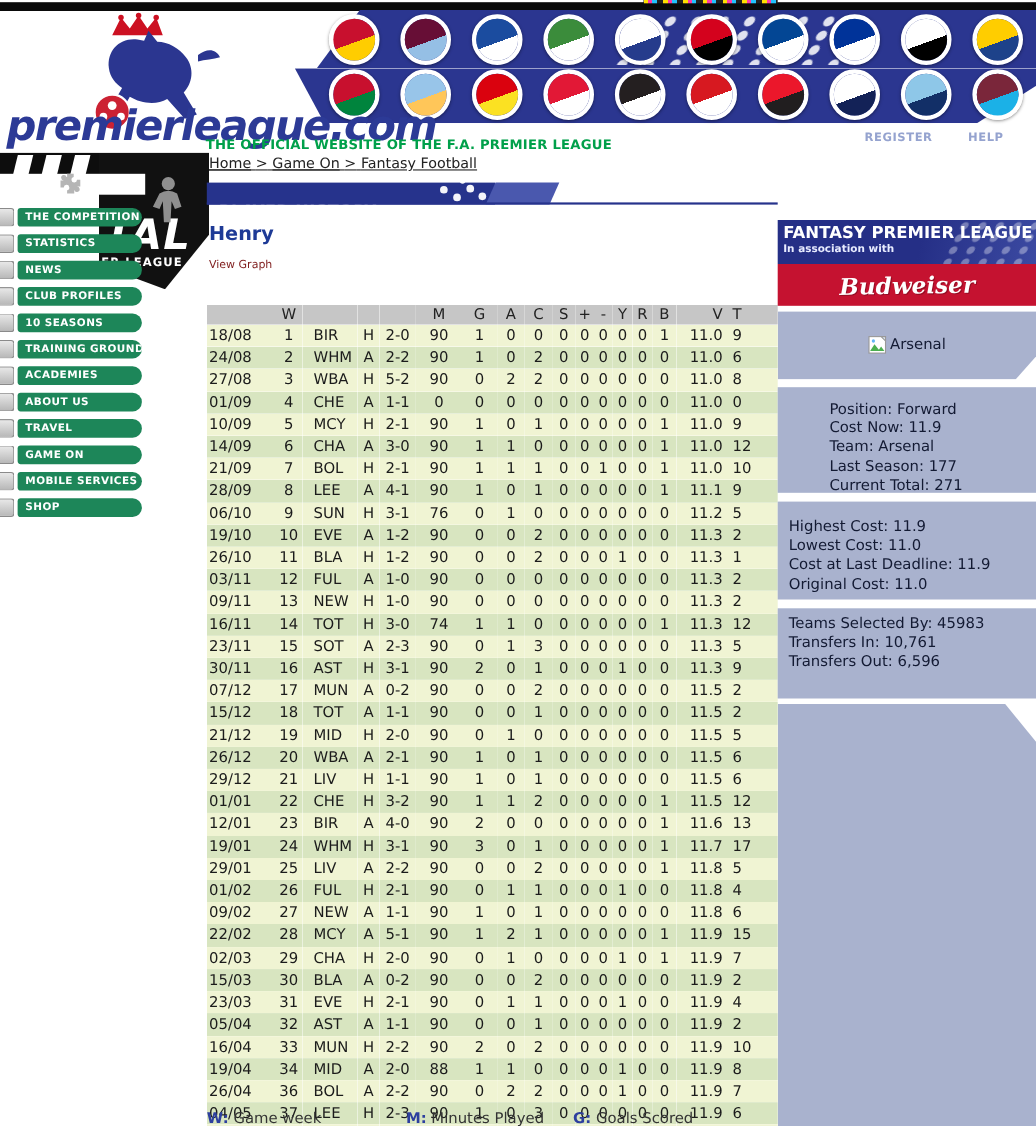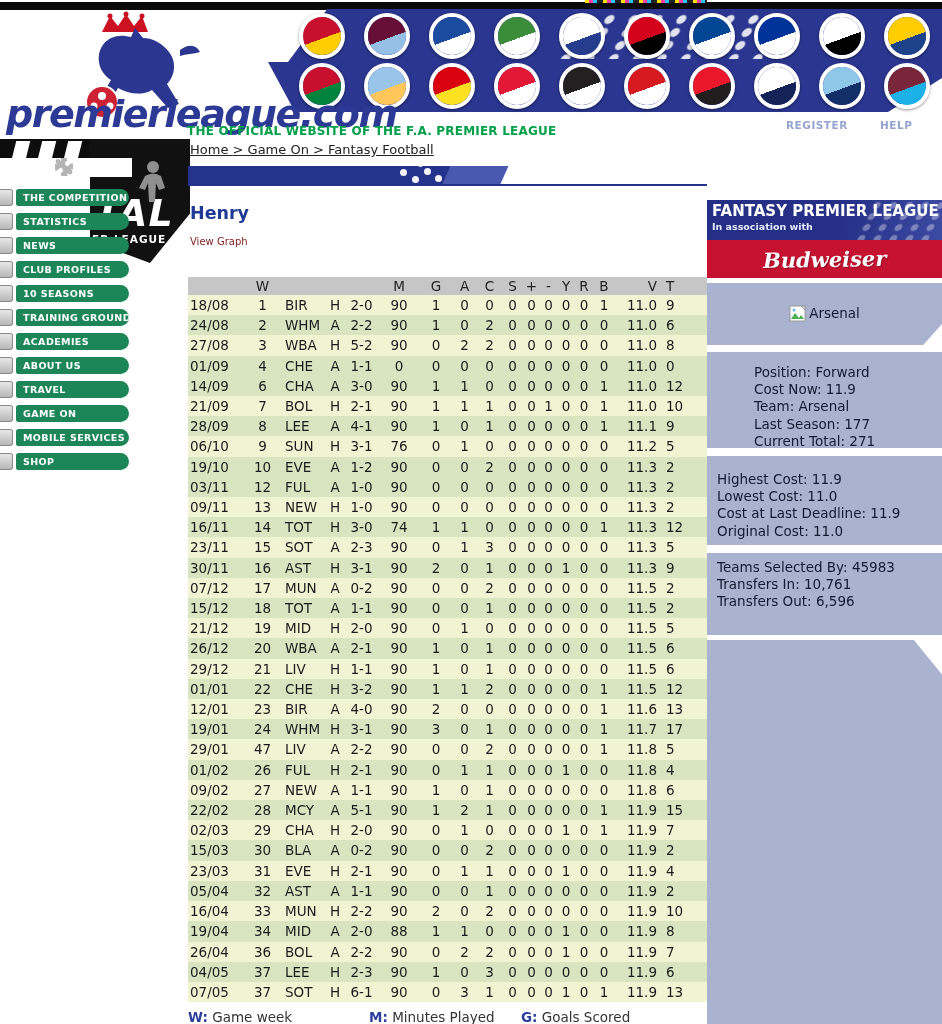--- a/index.html
+++ b/index.html
@@ -404,20 +404,39 @@
             <td>0</td>
             <td>0</td>
             <td>0</td>
             <td>0</td>
             <td>0</td>
             <td>0</td>
             <td>0</td>
             <td>11.0</td>
             <td>0</td>
           </tr>
+          <tr class="odd">
+            <td>10/09</td>
+            <td>5</td>
+            <td>MCY</td>
+            <td>H</td>
+            <td>2-1</td>
+            <td>90</td>
+            <td>1</td>
+            <td>0</td>
+            <td>1</td>
+            <td>0</td>
+            <td>0</td>
+            <td>0</td>
+            <td>0</td>
+            <td>0</td>
+            <td>1</td>
+            <td>11.0</td>
+            <td>9</td>
+          </tr>
           <tr class="even">
             <td>14/09</td>
             <td>6</td>
             <td>CHA</td>
             <td>A</td>
             <td>3-0</td>
             <td>90</td>
             <td>1</td>
             <td>1</td>
             <td>0</td>
@@ -499,20 +518,39 @@
             <td>2</td>
             <td>0</td>
             <td>0</td>
             <td>0</td>
             <td>0</td>
             <td>0</td>
             <td>0</td>
             <td>11.3</td>
             <td>2</td>
           </tr>
+          <tr class="odd">
+            <td>26/10</td>
+            <td>11</td>
+            <td>BLA</td>
+            <td>H</td>
+            <td>1-2</td>
+            <td>90</td>
+            <td>0</td>
+            <td>0</td>
+            <td>2</td>
+            <td>0</td>
+            <td>0</td>
+            <td>0</td>
+            <td>1</td>
+            <td>0</td>
+            <td>0</td>
+            <td>11.3</td>
+            <td>1</td>
+          </tr>
           <tr class="even">
             <td>03/11</td>
             <td>12</td>
             <td>FUL</td>
             <td>A</td>
             <td>1-0</td>
             <td>90</td>
             <td>0</td>
             <td>0</td>
             <td>0</td>
@@ -748,21 +786,21 @@
             <td>0</td>
             <td>0</td>
             <td>0</td>
             <td>0</td>
             <td>1</td>
             <td>11.7</td>
             <td>17</td>
           </tr>
           <tr class="odd">
             <td>29/01</td>
-            <td>47</td>
+            <td>25</td>
             <td>LIV</td>
             <td>A</td>
             <td>2-2</td>
             <td>90</td>
             <td>0</td>
             <td>0</td>
             <td>2</td>
             <td>0</td>
             <td>0</td>
             <td>0</td>

